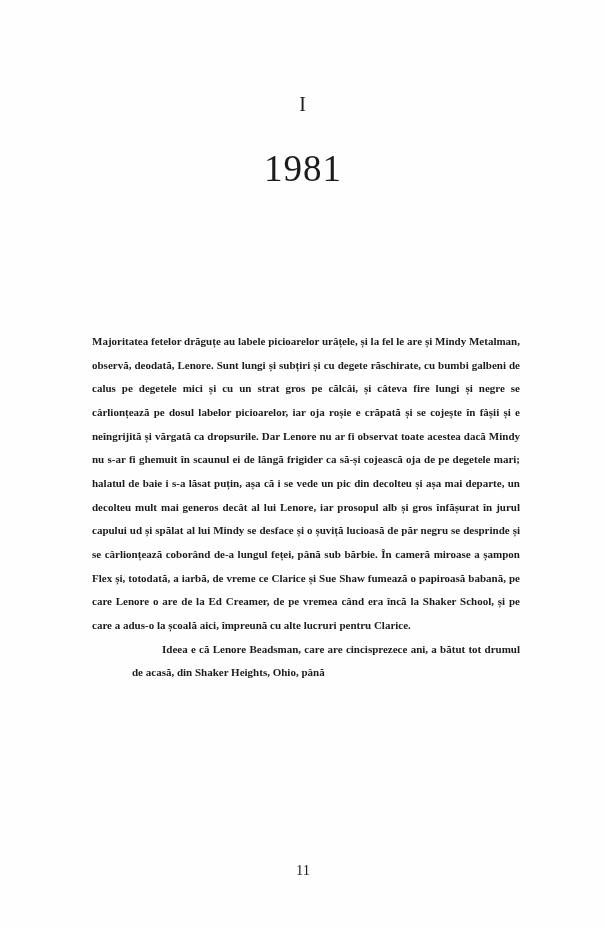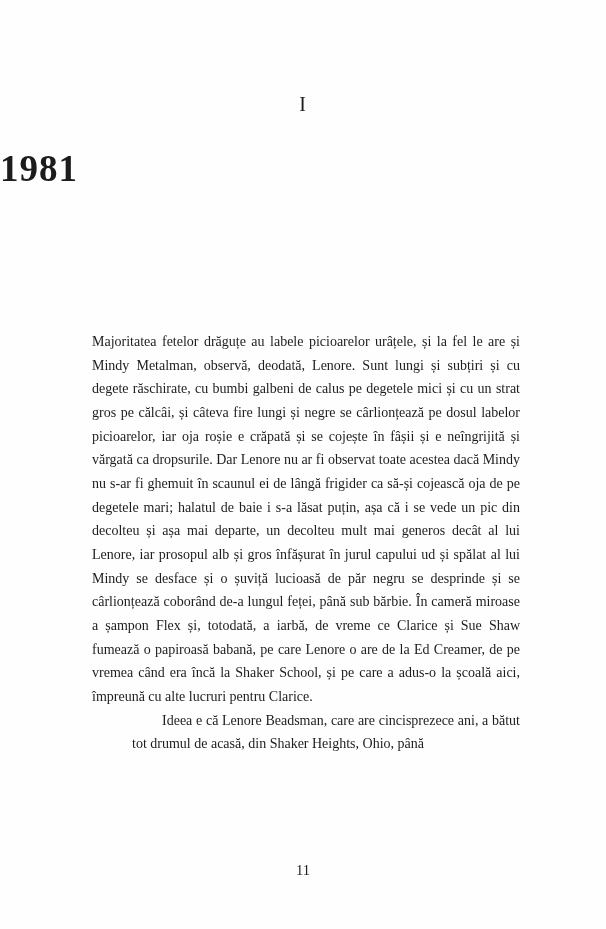--- a/index.html
+++ b/index.html
@@ -24,34 +24,35 @@
       width: 100%;
       text-align: center;
       font-size: 20px;
       letter-spacing: 1px;
     }
     .chapter-title {
       position: absolute;
       top: 147px;
       left: 0;
       width: 100%;
-      text-align: left;
+      text-align: center;
       font-size: 37px;
-      font-weight: 700;
+      font-weight: 400;
       letter-spacing: 1px;
     }
     .body-text {
       position: absolute;
       top: 330px;
       left: 92px;
       width: 428px;
-      font-size: 14px;
+      font-size: 11px;
       line-height: 23.65px;
       text-align: justify;
       text-justify: inter-word;
+      font-weight: bold;
     }
     .body-text p {
       margin: 0;
       padding: 0;
     }
     .body-text p.indented {
       text-indent: 30px;
       margin-left: 40px;
     }
     .page-number {

